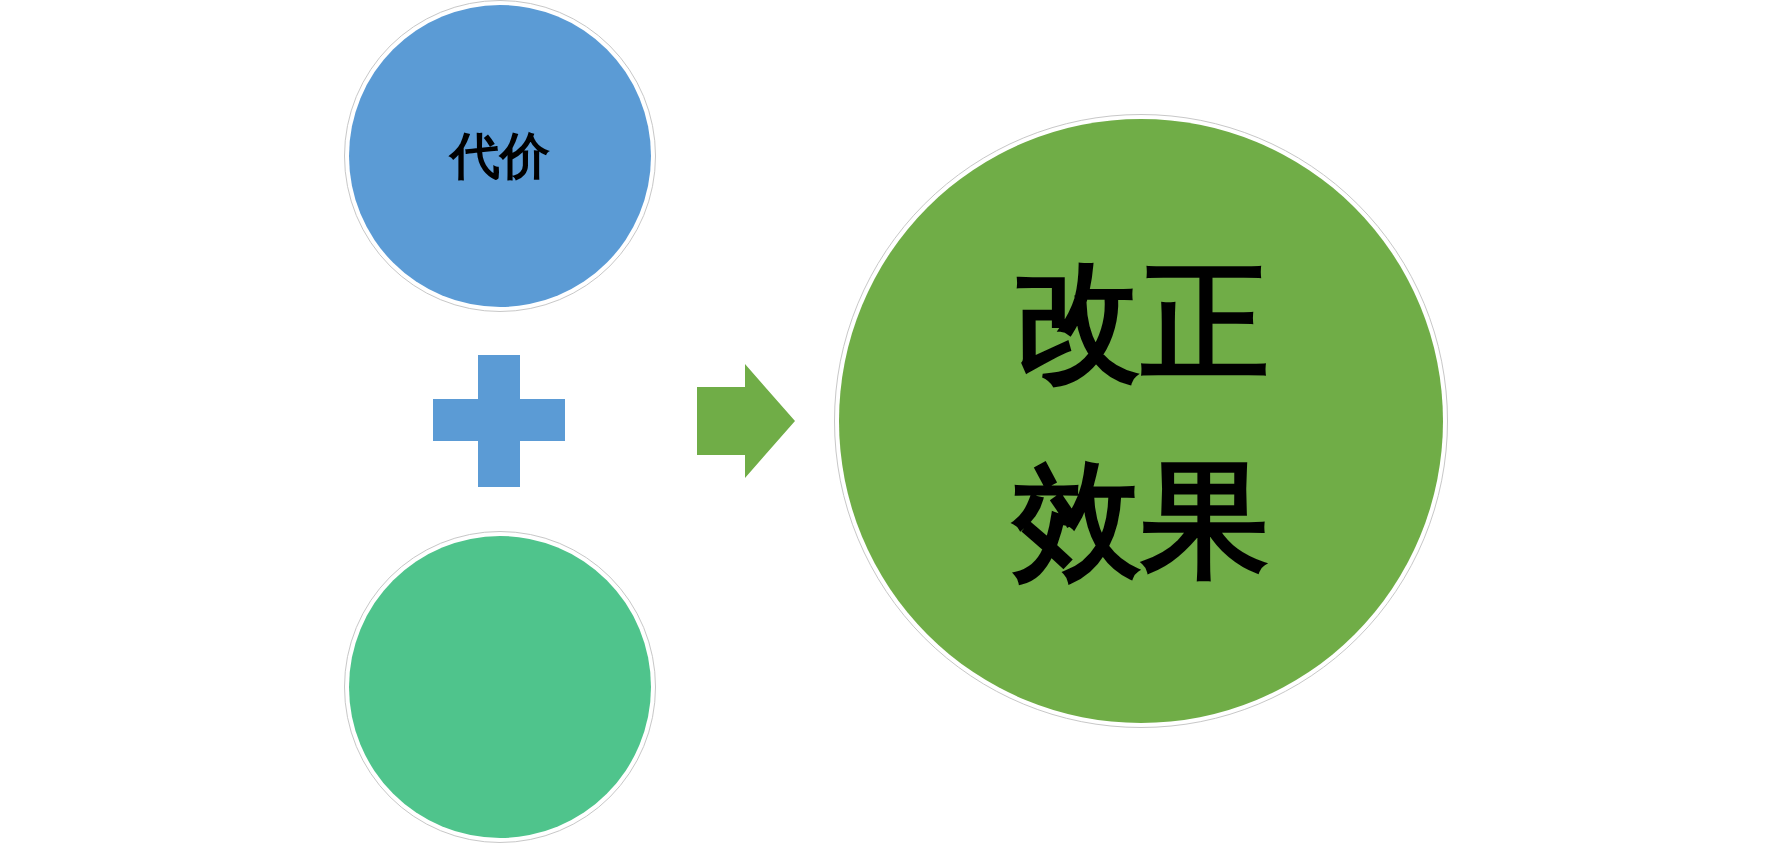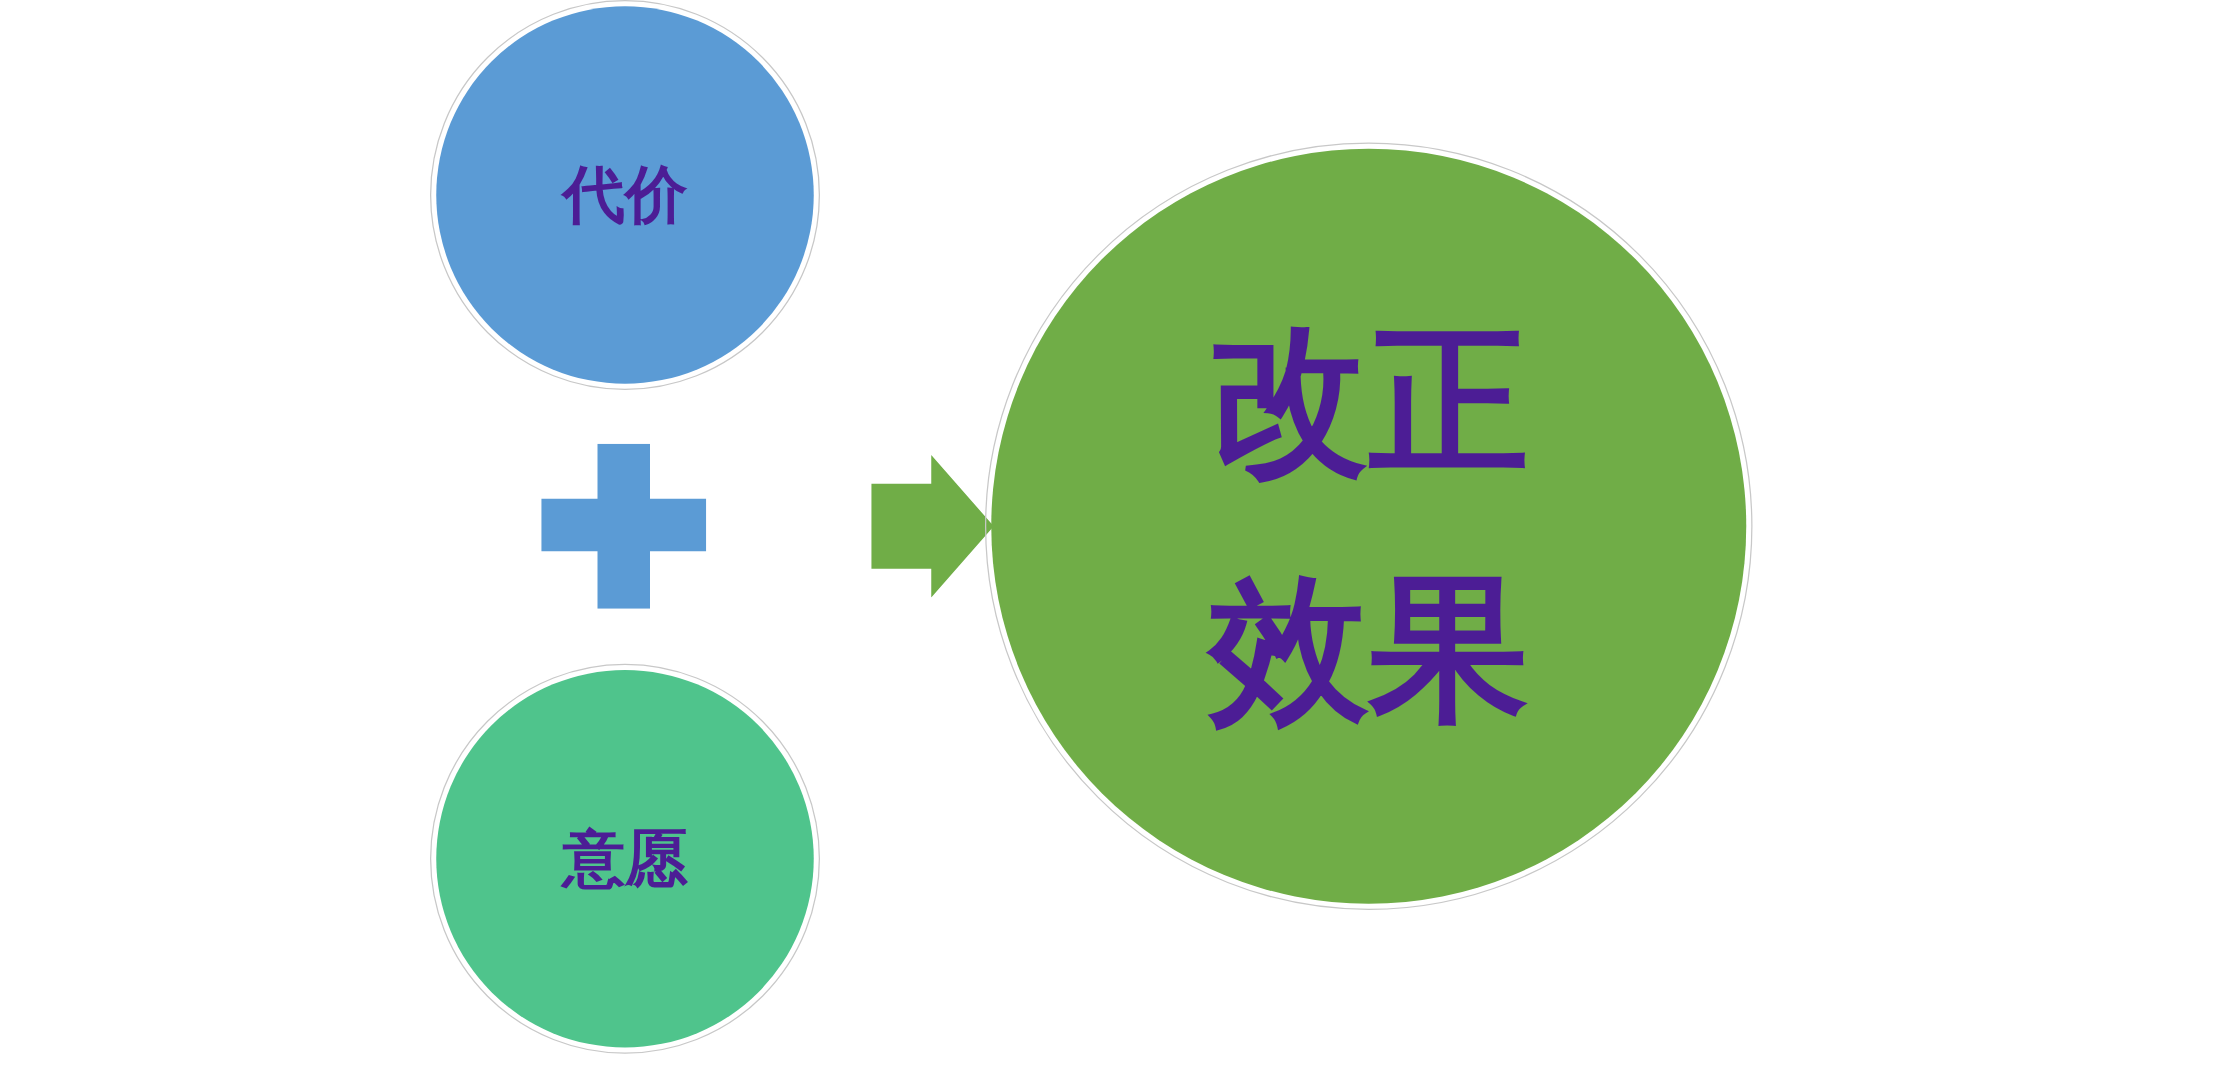--- a/index.html
+++ b/index.html
@@ -2,21 +2,21 @@
 <html><head>
 <meta charset="utf-8">
 <style>
   html, body { margin:0; padding:0; background:#ffffff; }
   body { width:1792px; height:857px; position:relative; overflow:hidden;
          font-family:"DejaVu Sans", sans-serif; }
   .circle { position:absolute; border-radius:50%; box-sizing:border-box;
             border:1px solid #c8c8c8; display:flex; align-items:center; justify-content:center; }
   .circle .inner { position:absolute; inset:4px; border-radius:50%;
                    display:flex; flex-direction:column; align-items:center; justify-content:center; }
-  .label { color:#4c1d95; font-weight:bold; text-align:center; line-height:1.45; }
+  .label { color:#000000; font-weight:bold; text-align:center; line-height:1.45; }
   .label span { display:block; }
   svg { position:absolute; }
 </style>
 </head>
 <body>
 
 <div class="circle" style="left:344px; top:0px; width:312px; height:312px;">
   <div class="inner" style="background:#5b9bd5;">
     <div class="label" style="font-size:50px;">
       <span>代价</span>
@@ -24,29 +24,28 @@
   </div>
 </div>
 
 <svg style="left:433px; top:355px;" width="132" height="132" viewBox="0 0 132 132">
   <path d="M45 0 H87 V44 H132 V86 H87 V132 H45 V86 H0 V44 H45 Z" fill="#5b9bd5"></path>
 </svg>
 
 <div class="circle" style="left:344px; top:531px; width:312px; height:312px;">
   <div class="inner" style="background:#4fc48c;">
     <div class="label" style="font-size:50px;">
-      <span>意愿</span>
     </div>
   </div>
 </div>
 
 <svg style="left:697px; top:364px;" width="98" height="114" viewBox="0 0 98 114">
   <path d="M0 23 H48 V0 L98 57 L48 114 V91 H0 Z" fill="#70ad47"></path>
 </svg>
 
-<div class="circle" style="left:788px; top:114px; width:614px; height:614px;">
+<div class="circle" style="left:834px; top:114px; width:614px; height:614px;">
   <div class="inner" style="background:#70ad47;">
     <div class="label" style="font-size:128px; line-height:1.55;">
       <span>改正</span>
       <span>效果</span>
     </div>
   </div>
 </div>
 
 </body></html>

